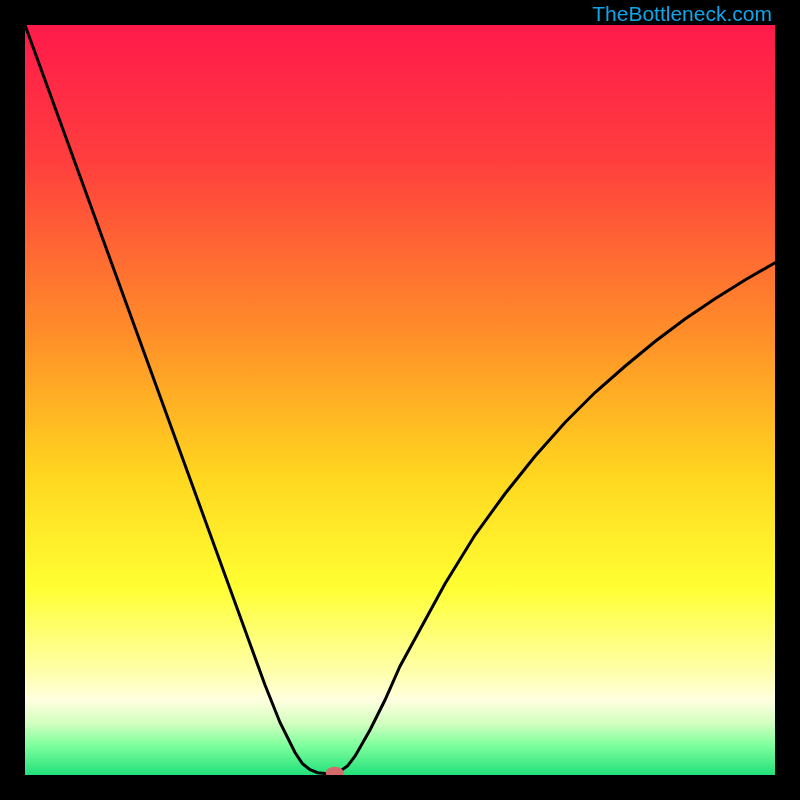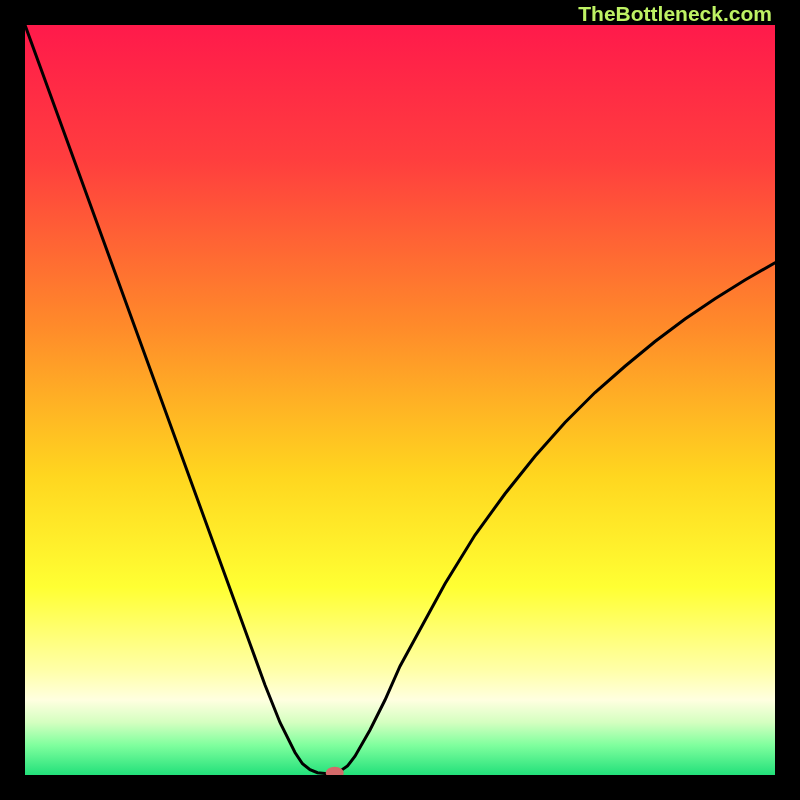--- a/index.html
+++ b/index.html
@@ -23,23 +23,23 @@
     position: absolute;
     left: 0;
     top: 0;
     width: 750px;
     height: 750px;
   }
   .watermark {
     position: absolute;
     top: 2px;
     right: 28px;
-    color: #bef264;
+    color: #0ea5e9;
     font-size: 21px;
-    font-weight: 700;
+    font-weight: 400;
     letter-spacing: 0px;
   }
   svg { display: block; }
 </style>
 </head>
 <body>
 
 <div class="frame">
   <svg class="plot" viewBox="0 0 750 750">
     <defs>

